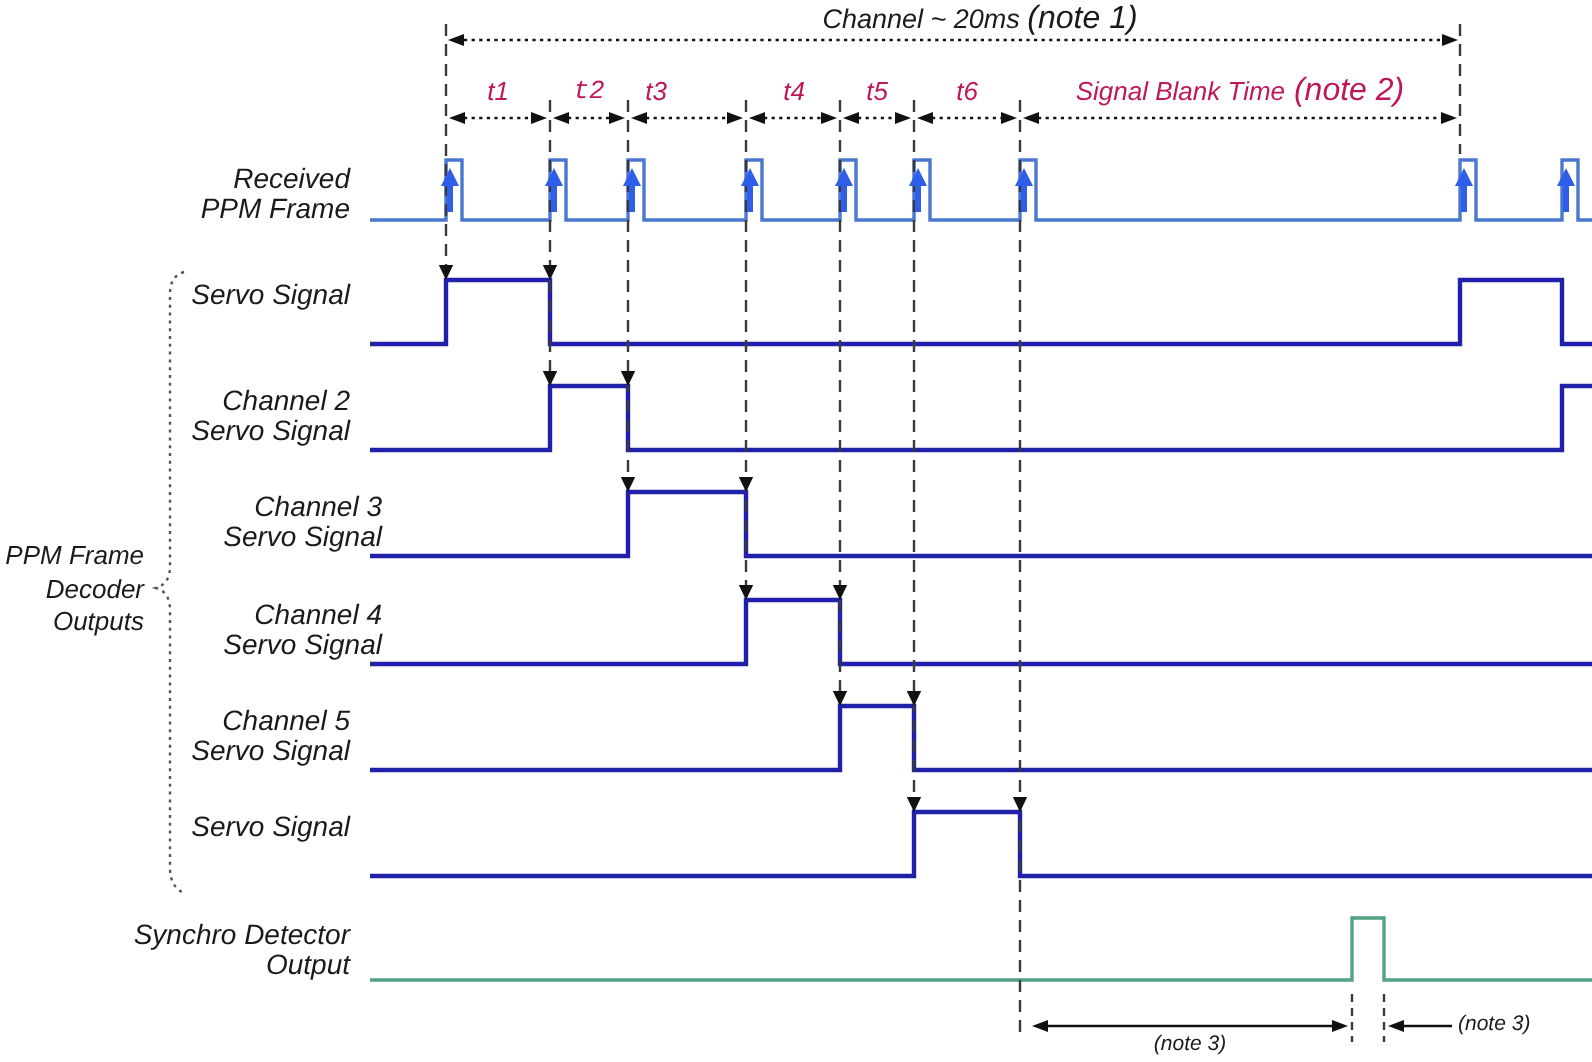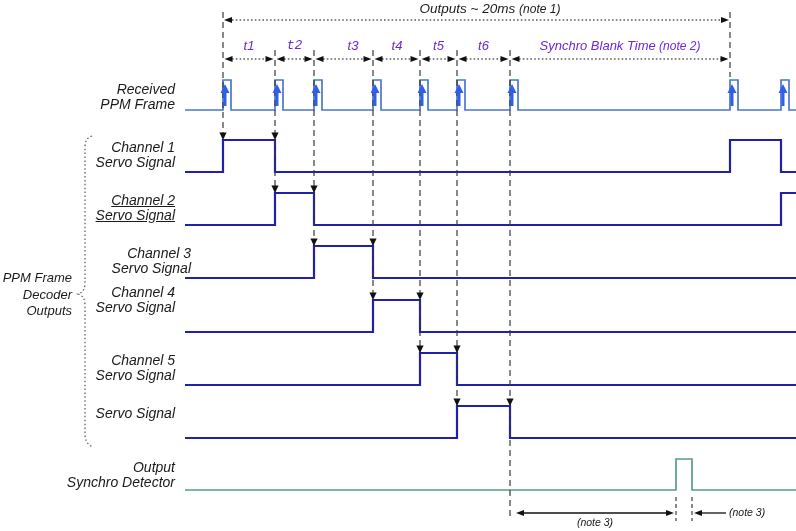--- a/index.html
+++ b/index.html
@@ -3,31 +3,31 @@
 <meta charset="utf-8">
 <style>
   html,body { margin:0; padding:0; background:#ffffff; }
   .stage {
     position:relative; width:796px; height:531px; overflow:hidden;
     background:#ffffff; color:#1a1a1a;
     font-family:"Liberation Sans", sans-serif;
   }
   svg#diagram { position:absolute; left:0; top:0; }
   .lbl { position:absolute; font-style:italic; color:#1a1a1a; white-space:nowrap; }
-  .small { font-size:12px; font-style:italic; }
+  .small { font-size:16px; font-style:italic; }
   .period-lbl { left:490px; top:1px; transform:translateX(-50%); font-size:13.5px; }
   .ilabel { top:39px; transform:translateX(-50%); font-size:13px; line-height:14px; position:absolute;
-            font-style:italic; white-space:nowrap; color:#6d28d9; }
+            font-style:italic; white-space:nowrap; color:#be185d; }
   .sig { position:absolute; left:0; width:175px; text-align:right;
          font-style:italic; font-size:14px; line-height:15px; }
   .sig-received { top:82px; }
   .sig-ch1 { top:140px; }
-  .sig-ch2 { top:193px;text-decoration:underline; }
+  .sig-ch2 { top:193px; }
   .sig-ch3 { top:246px;margin-left:16px; }
-  .sig-ch4 { top:285px; }
+  .sig-ch4 { top:300px;margin-left:16px; }
   .sig-ch5 { top:353px; }
   .sig-ch6 { top:406px; }
   .sig-sync { top:460px; }
   .group-lbl { position:absolute; left:0; top:270px; width:72px; text-align:right;
                font-style:italic; font-size:13px; line-height:16.5px; }
   .note3-left  { left:595px; top:516px; transform:translateX(-50%); font-size:10.5px; }
   .note3-right { left:729px; top:506px; font-size:10.5px; }
 </style>
 </head>
 <body>
@@ -109,40 +109,39 @@
       <line x1="692" y1="497" x2="692" y2="521" stroke="#3a3a3a" stroke-width="1.2" stroke-dasharray="4,3"></line>
       <line x1="524" y1="513" x2="666" y2="513" stroke="#111111" stroke-width="1.3"></line>
       <polygon points="516,513 524,510 524,516" fill="#111111"></polygon>
       <polygon points="674,513 666,510 666,516" fill="#111111"></polygon>
       <line x1="702" y1="513" x2="726" y2="513" stroke="#111111" stroke-width="1.3"></line>
       <polygon points="694,513 702,510 702,516" fill="#111111"></polygon>
       <path d="M 92 136 Q 85 138 85 147 L 85 283 Q 85 292 78 294 Q 85 296 85 305 L 85 434 Q 85 444 93 447" fill="none" stroke="#555555" stroke-width="1.2" stroke-dasharray="1.5,2.4"></path>
     </svg>
 
   <div class="lbl period-lbl">
-    <span>Outputs ~ 20ms</span>
+    <span>Channel ~ 20ms</span>
     <span class="small">(note 1)</span>
   </div>
 
   <div id="interval-labels">
       <div class="ilabel" style="left: 249px;"><span>t1</span></div>
       <div class="ilabel" style="left: 294.5px; font-family: Liberation Mono, monospace;"><span>t2</span></div>
-      <div class="ilabel" style="left: 353px;"><span>t3</span></div>
+      <div class="ilabel" style="left: 328px;"><span>t3</span></div>
       <div class="ilabel" style="left: 397px;"><span>t4</span></div>
       <div class="ilabel" style="left: 438.5px;"><span>t5</span></div>
       <div class="ilabel" style="left: 483.5px;"><span>t6</span></div>
-      <div class="ilabel" style="left: 620px;"><span>Synchro Blank Time</span><span class="small"> (note 2)</span></div>
+      <div class="ilabel" style="left: 620px;"><span>Signal Blank Time</span><span class="small"> (note 2)</span></div>
     </div>
 
   <div class="sig sig-received">
     <div>Received</div>
     <div>PPM Frame</div>
   </div>
   <div class="sig sig-ch1">
-    <div>Channel 1</div>
     <div>Servo Signal</div>
   </div>
   <div class="sig sig-ch2">
     <div>Channel 2</div>
     <div>Servo Signal</div>
   </div>
   <div class="sig sig-ch3">
     <div>Channel 3</div>
     <div>Servo Signal</div>
   </div>
@@ -151,22 +150,22 @@
     <div>Servo Signal</div>
   </div>
   <div class="sig sig-ch5">
     <div>Channel 5</div>
     <div>Servo Signal</div>
   </div>
   <div class="sig sig-ch6">
     <div>Servo Signal</div>
   </div>
   <div class="sig sig-sync">
+    <div>Synchro Detector</div>
     <div>Output</div>
-    <div>Synchro Detector</div>
   </div>
 
   <div class="group-lbl">
     <div>PPM Frame</div>
     <div>Decoder</div>
     <div>Outputs</div>
   </div>
 
   <div class="lbl note3-left">(note 3)</div>
   <div class="lbl note3-right">(note 3)</div>

